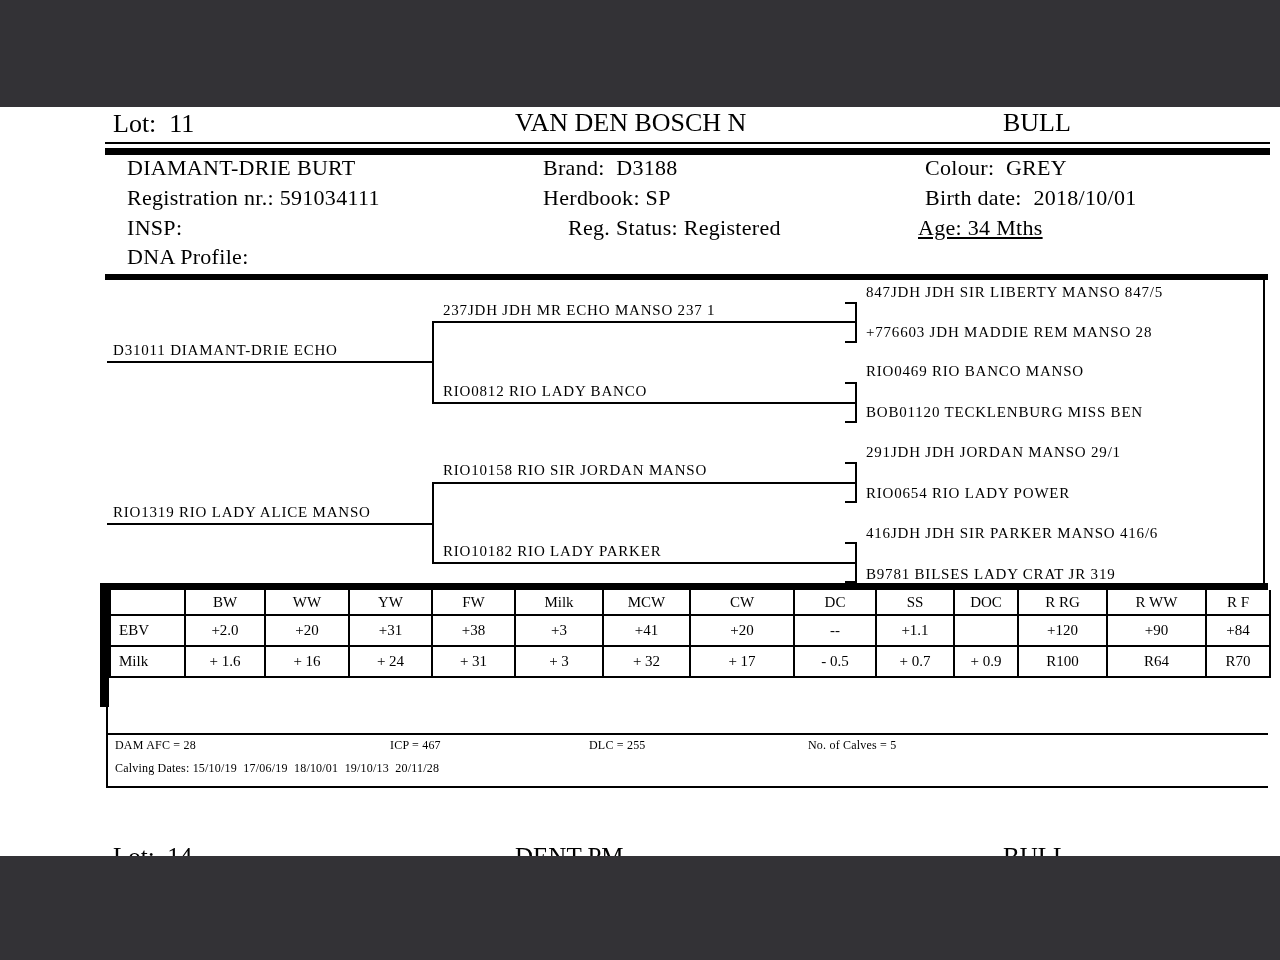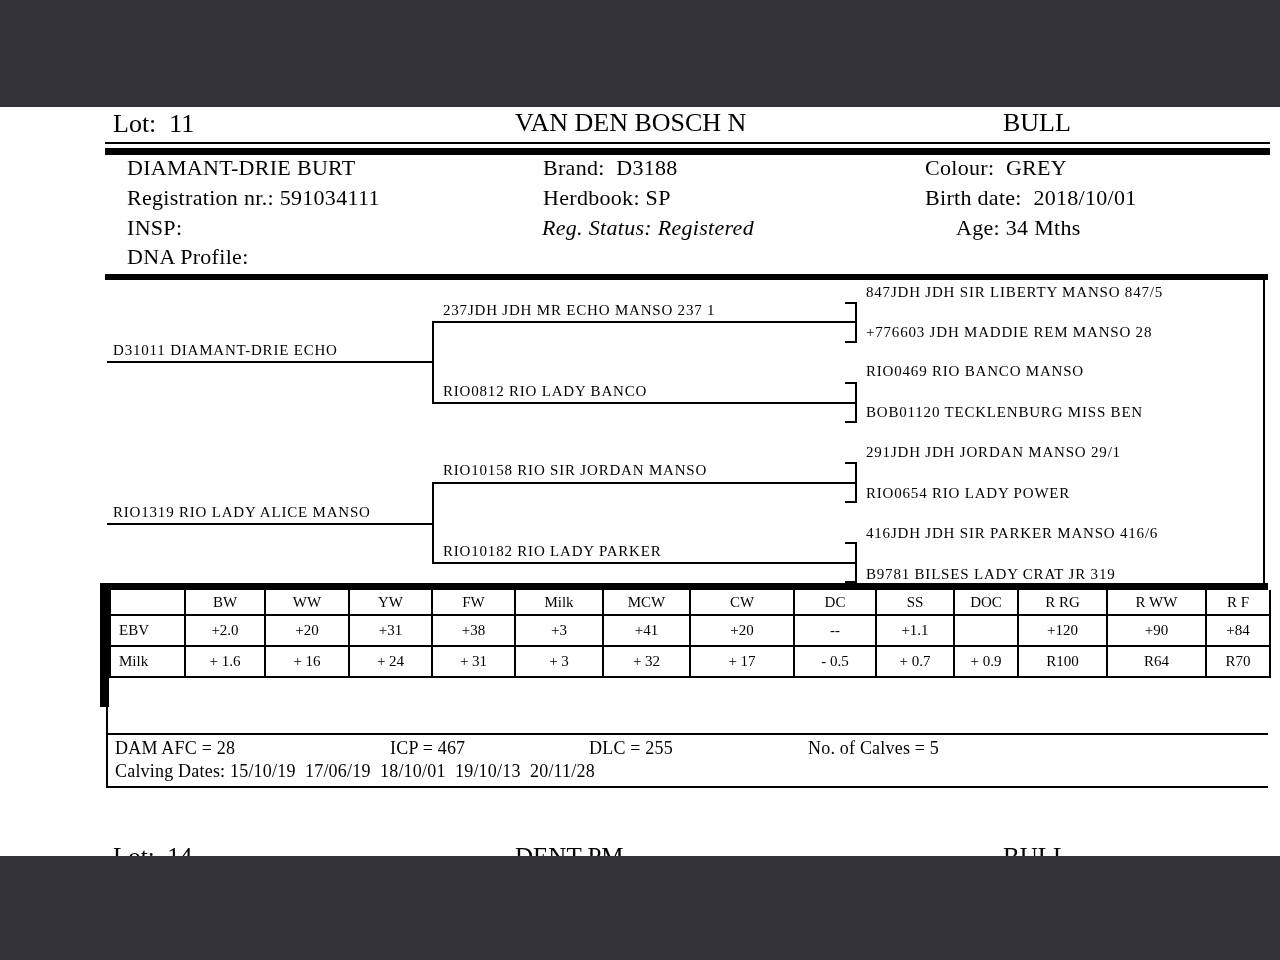--- a/index.html
+++ b/index.html
@@ -7,21 +7,21 @@
     width:1280px;height:960px;position:relative;overflow:hidden;
     background:#ffffff;color:#000;
     font-family:"Liberation Serif", serif;
   }
   .bar{position:absolute;left:0;width:1280px;background:#333236;}
   .abs{position:absolute;white-space:pre;line-height:1.1;}
   .ln{position:absolute;background:#000;}
   .h1{font-size:26px;}
   .info{font-size:22px;letter-spacing:.3px;}
   .ped{font-size:15px;letter-spacing:.8px;}
-  .dam{font-size:18px;letter-spacing:.2px;}
+  .dam{font-size:12px;letter-spacing:.2px;}
   #ebv-table{
     position:absolute;left:109px;top:590px;width:1159px;
     border-collapse:collapse;table-layout:fixed;font-size:15px;
   }
   #ebv-table th,#ebv-table td{
     border:2px solid #000;text-align:center;padding:0;
     font-weight:normal;overflow:hidden;white-space:pre;
   }
   #ebv-table thead th{border-top:none;height:24px;}
   #ebv-table tbody td{height:29px;}
@@ -37,25 +37,25 @@
 <div class="ln" style="left:105px;top:142px;width:1165px;height:2px;"></div>
 <div class="ln" style="left:105px;top:148px;width:1165px;height:7px;"></div>
 
 <div class="abs info" style="left:127px;top:156px;">DIAMANT-DRIE BURT</div>
 <div class="abs info" style="left:127px;top:186px;">Registration nr.: 591034111</div>
 <div class="abs info" style="left:127px;top:216px;">INSP:</div>
 <div class="abs info" style="left:127px;top:245px;">DNA Profile:</div>
 
 <div class="abs info" style="left:543px;top:156px;">Brand:  D3188</div>
 <div class="abs info" style="left:543px;top:186px;">Herdbook: SP</div>
-<div class="abs info" style="left:542px;top:216px;font-style:italic;">Reg. Status: Registered</div>
+<div class="abs info" style="left:568px;top:216px;">Reg. Status: Registered</div>
 
 <div class="abs info" style="left:925px;top:156px;">Colour:  GREY</div>
 <div class="abs info" style="left:925px;top:186px;">Birth date:  2018/10/01</div>
-<div class="abs info" style="left:956px;top:216px;">Age: 34 Mths</div>
+<div class="abs info" style="left:918px;top:216px;text-decoration:underline;">Age: 34 Mths</div>
 
 <div class="ln" style="left:105px;top:274px;width:1163px;height:6px;"></div>
 
 <div class="abs ped" style="left:113px;top:342px;">D31011 DIAMANT-DRIE ECHO</div>
 <div class="abs ped" style="left:113px;top:504px;">RIO1319 RIO LADY ALICE MANSO</div>
 
 <div class="abs ped" style="left:443px;top:302px;text-align:center;">237JDH JDH MR ECHO MANSO 237 1</div>
 <div class="abs ped" style="left:443px;top:383px;">RIO0812 RIO LADY BANCO</div>
 <div class="abs ped" style="left:443px;top:462px;">RIO10158 RIO SIR JORDAN MANSO</div>
 <div class="abs ped" style="left:443px;top:543px;">RIO10182 RIO LADY PARKER</div>

